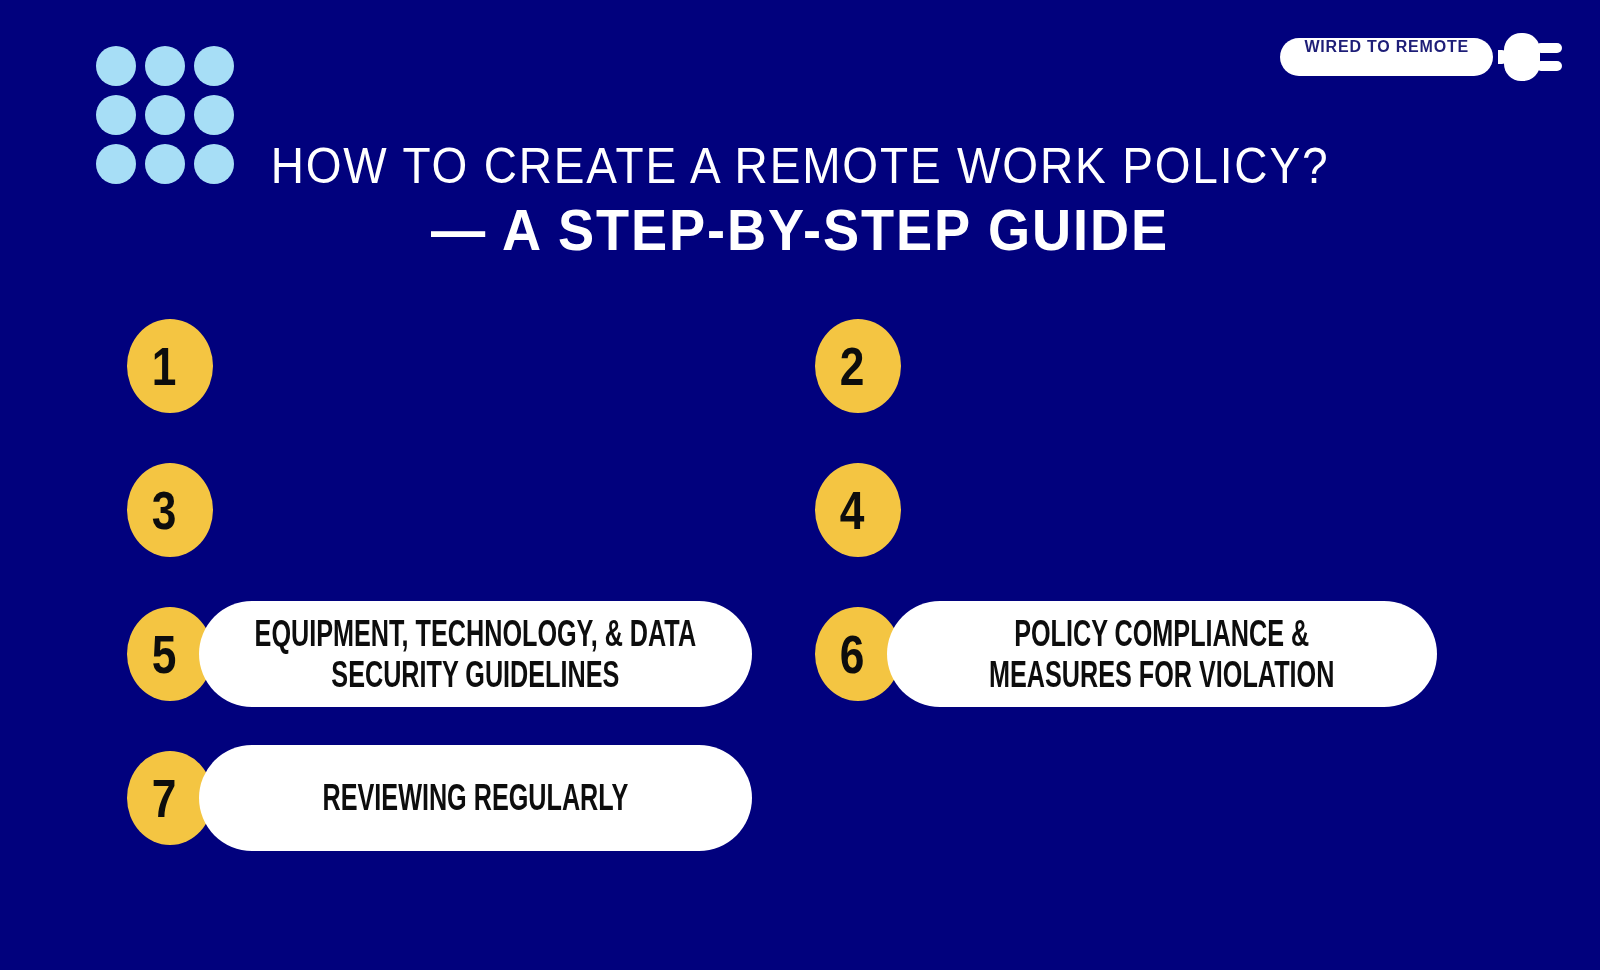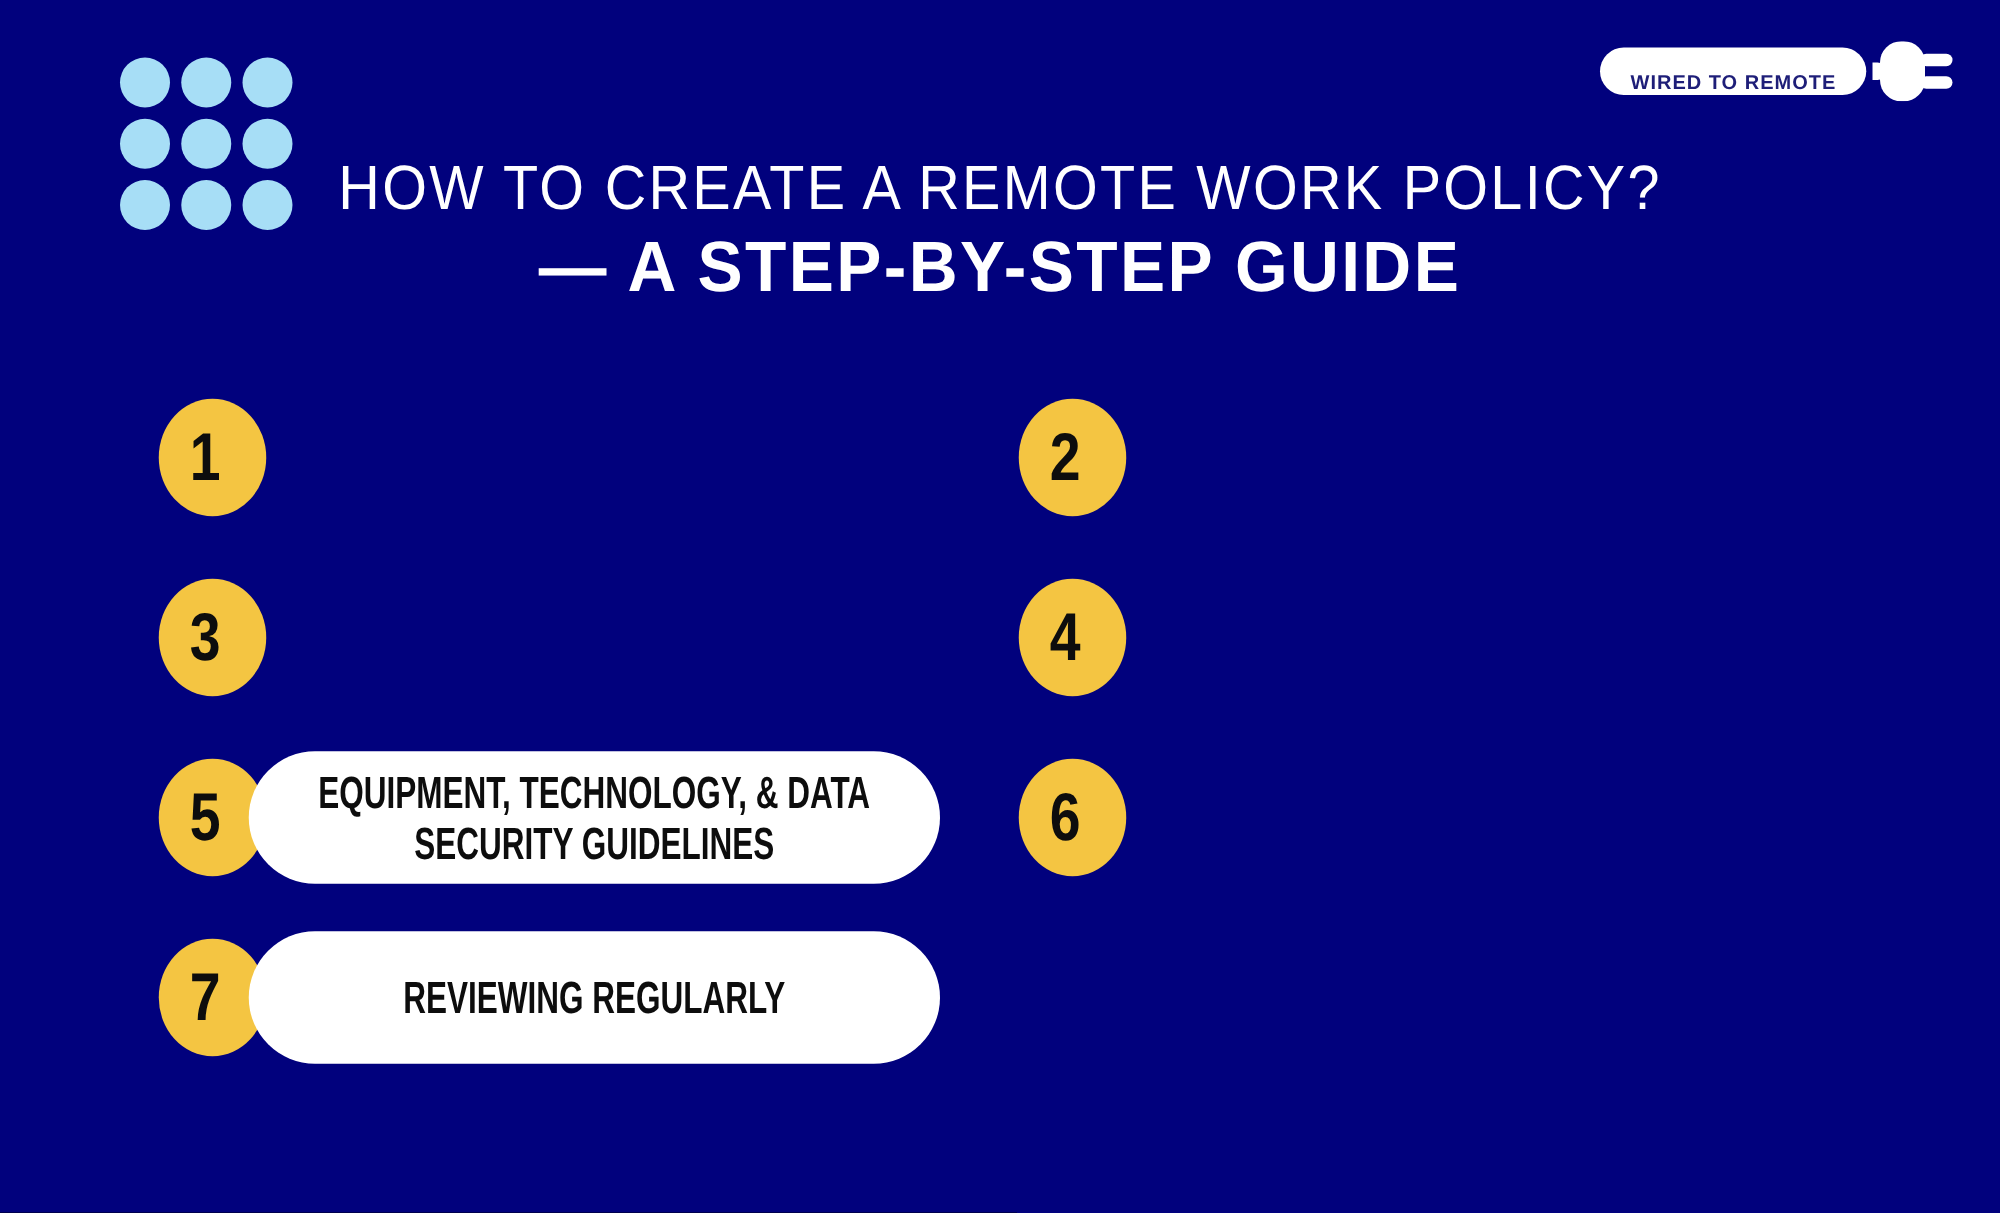--- a/index.html
+++ b/index.html
@@ -49,37 +49,37 @@
     right: 36px;
     height: 48px;
     display: flex;
     align-items: center;
   }
   .brand-pill {
     height: 38px;
     background: var(--pill_white);
     border-radius: 19px;
     display: flex;
-    align-items: flex-end;
+    align-items: flex-start;
     padding: 0 24px;
     margin-right: 5px;
   }
   .brand-pill span {
     font-size: 16px;
     font-weight: 700;
     letter-spacing: 0.8px;
     color: var(--badge_text);
     white-space: nowrap;
   }
   .plug-icon { display: block; }
 
   
   .header {
     position: absolute;
-    top: 120px;
+    top: 136px;
     left: 0;
     right: 0;
     text-align: center;
     color: var(--title_white);
   }
   .title-line1 {
     font-size: 50px;
     font-weight: 400;
     letter-spacing: 2px;
     line-height: 1.2;
@@ -227,20 +227,24 @@
       <div class="step-pill">
         <span class="step-label">EQUIPMENT, TECHNOLOGY, &amp; DATA
 SECURITY GUIDELINES</span>
       </div>
     </div>
 
     <div class="step">
       <div class="step-circle">
         <span class="step-number">6</span>
       </div>
+      <div class="step-pill">
+        <span class="step-label">POLICY COMPLIANCE &amp;
+MEASURES FOR VIOLATION</span>
+      </div>
     </div>
 
     <div class="step">
       <div class="step-circle">
         <span class="step-number">7</span>
       </div>
       <div class="step-pill">
         <span class="step-label">REVIEWING REGULARLY</span>
       </div>
     </div>

